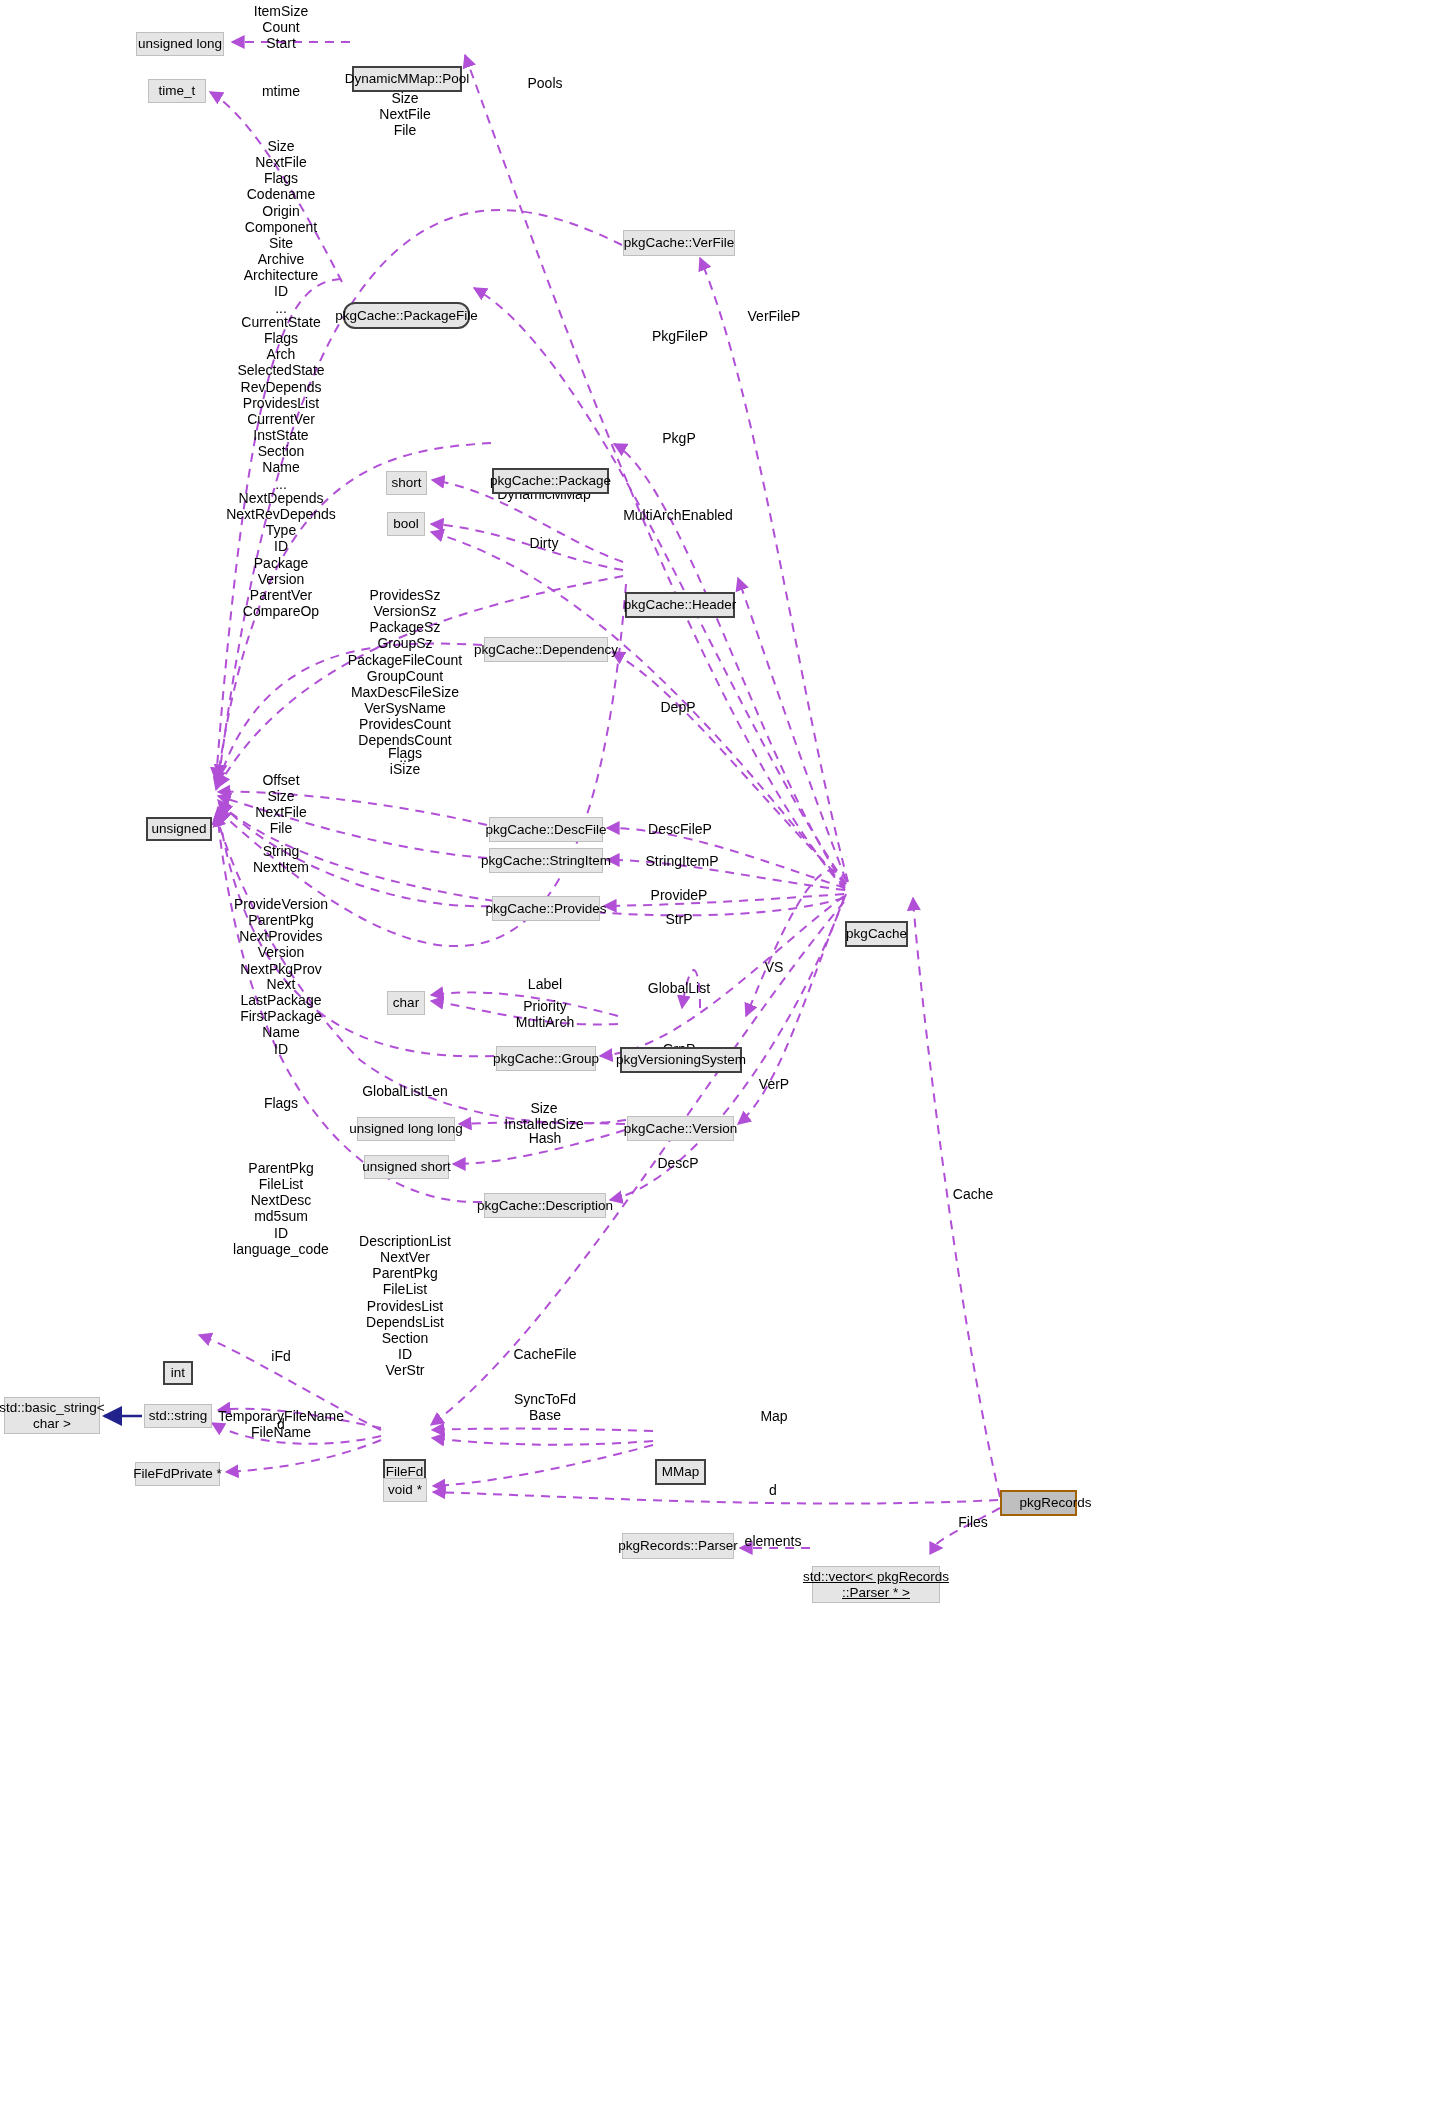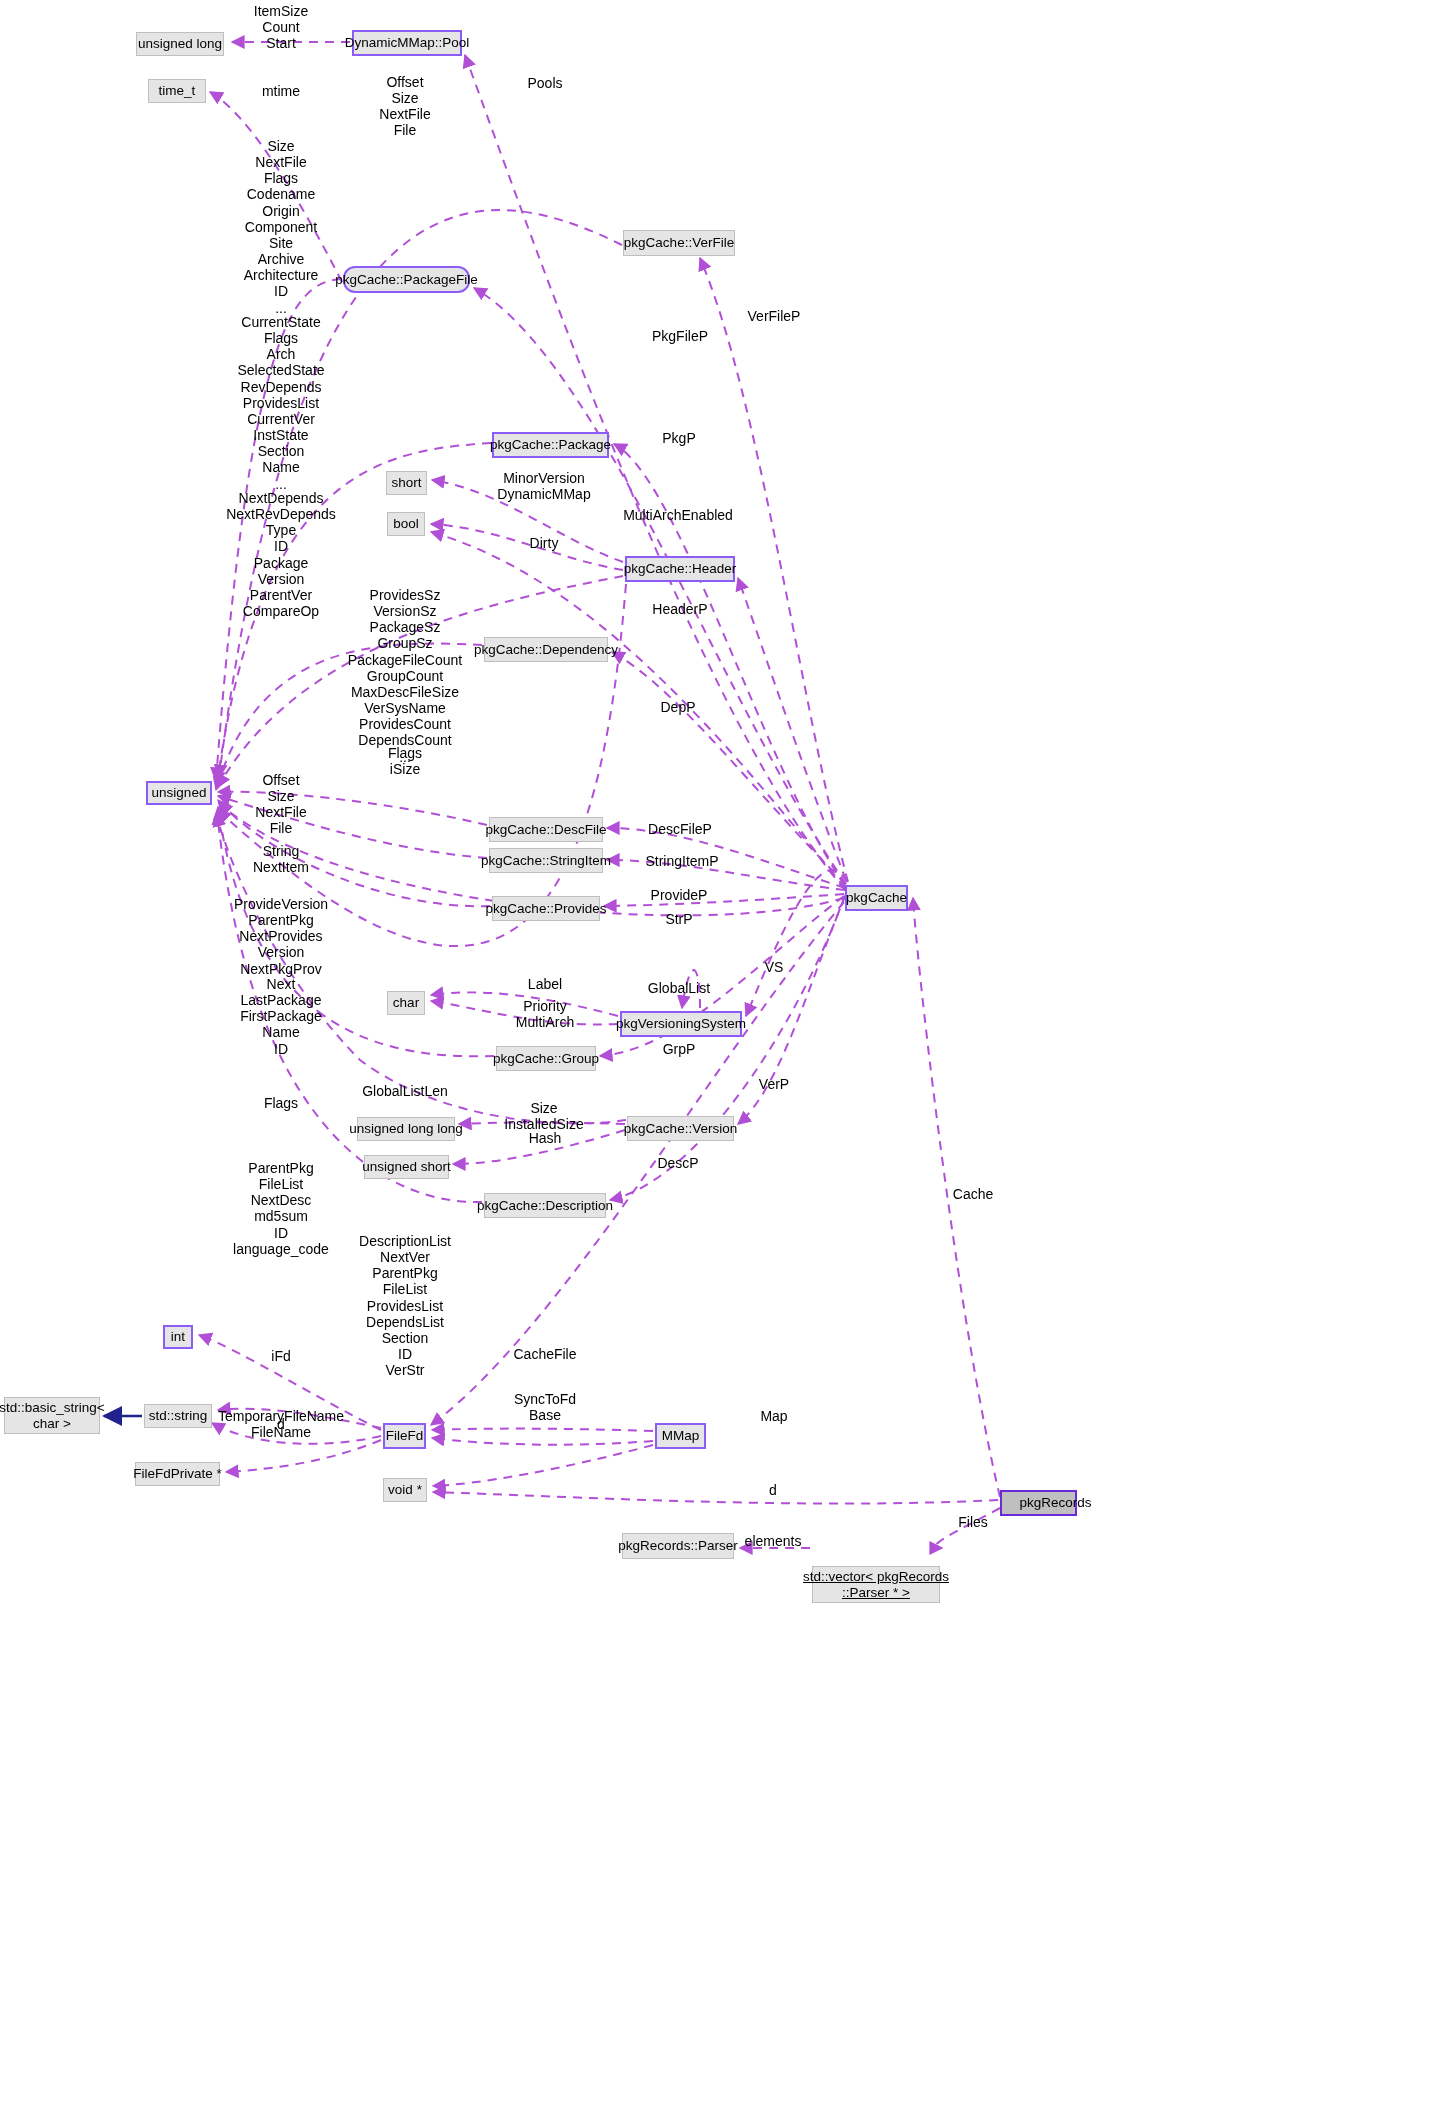--- a/index.html
+++ b/index.html
@@ -36,24 +36,25 @@
     line-height: 1.18;
     text-align: center;
     display: flex;
     align-items: center;
     justify-content: center;
     white-space: pre;
     padding: 1px 4px;
     z-index: 5;
   }
   .node.strong {
-    border: 2px solid #8b5cf6;
+    border: 2px solid #404040;
+    margin-top: 36px;
   }
   .node.focus {
-    border: 2px solid #6d28d9;
+    border: 2px solid #a16207;
     background: #bfbfbf;
     padding-left: 38px;
   }
   .edge-label {
     position: absolute;
     font-size: 14px;
     line-height: 1.155;
     color: #000000;
     text-align: center;
     white-space: pre;

